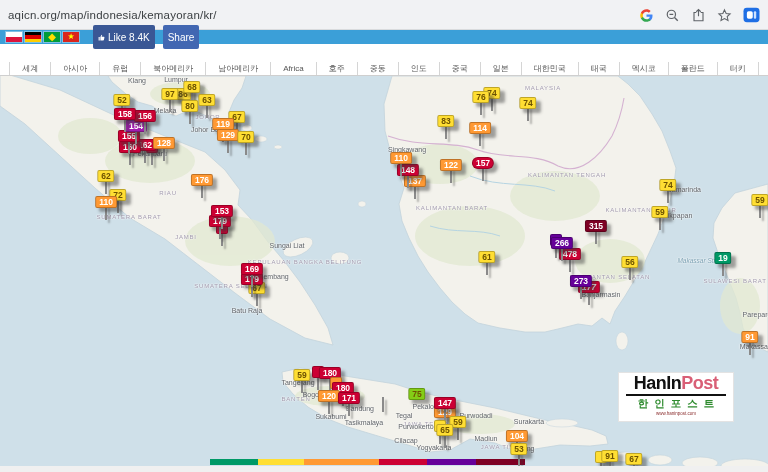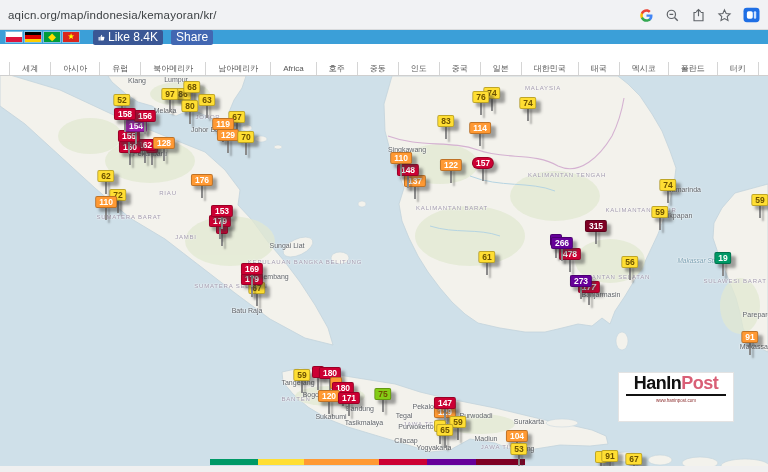--- a/index.html
+++ b/index.html
@@ -15,21 +15,21 @@
   
   #social-bar { position:absolute; left:0; top:30px; width:768px; height:14px; background:#3b9fd8; display:flex; align-items:center; }
   #flags { display:flex; gap:3px; margin-left:6px; }
   .flag { width:16px; height:10px; display:inline-block; position:relative; box-shadow:0 0 0 1px rgba(255,255,255,.35); font-size:0; }
   .flag-poland { background:linear-gradient(#fff 50%, #dc143c 50%); }
   .flag-germany { background:linear-gradient(#000 33%, #dd0000 33%, #dd0000 66%, #ffce00 66%); }
   .flag-brazil { background:#009c3b; }
   .flag-brazil::after { content:"◆"; position:absolute; left:0; top:-3px; width:16px; text-align:center; color:#ffdf00; font-size:10px; line-height:16px; }
   .flag-vietnam { background:#da251d; }
   .flag-vietnam::after { content:"★"; position:absolute; left:0; top:-3.5px; width:16px; text-align:center; color:#ff0; font-size:8px; line-height:16px; }
-  .social-btn { height:15px; border-radius:2px; color:#fff; font-size:12px; line-height:11px; padding:0 5px; display:flex; align-items:center; gap:3px;text-align:right; }
+  .social-btn { height:24px; border-radius:2px; color:#fff; font-size:10px; line-height:11px; padding:0 5px; display:flex; align-items:center; gap:3px;text-align:right; }
   #like-button { background:#3a5795; margin-left:14px; }
   #share-button { background:#4267b2; margin-left:8px; }
 
   
   #title-bar { position:absolute; left:0; top:44px; width:768px; height:18px; background:#fff; text-align:center; padding-left:96px; }
   #page-title { font-family:"Liberation Serif", serif; font-size:18px; color:#151515; line-height:19px; white-space:nowrap; }
 
   
   #nav-bar { position:absolute; left:0; top:62px; width:768px; height:14px; background:#fff; border-bottom:1px solid #cfcfcf; display:flex; justify-content:center; }
   .nav-item { font-size:8px; color:#555; line-height:13px; padding:0 12px; border-left:1px solid #d5d5d5; cursor:pointer; white-space:nowrap; }
@@ -464,21 +464,21 @@
         <div class="mk" style="left: 329px; top: 320px; z-index: 66;">
           <div class="mk-pole"></div>
           <div class="mk-box" style="background: rgb(255, 153, 51); color: rgb(255, 255, 255);">120</div>
         </div>
         <div class="mk" style="left: 349px; top: 322px; z-index: 67;">
           <div class="mk-pole"></div>
           <div class="mk-box" style="background: rgb(204, 0, 51); color: rgb(255, 255, 255);">171</div>
         </div>
         <div class="mk" style="left: 383px; top: 318px; z-index: 68;">
           <div class="mk-pole"></div>
-          <div class="mk-box" style="background: #84cc16; color: rgb(109, 82, 0);">75</div>
+          <div class="mk-box" style="background: #84cc16; color: rgb(109, 82, 0); margin-left: 34px;">75</div>
         </div>
         <div class="mk" style="left: 445px; top: 336px; z-index: 69;">
           <div class="mk-pole"></div>
           <div class="mk-box" style="background: rgb(255, 153, 51); color: rgb(255, 255, 255);">129</div>
         </div>
         <div class="mk" style="left: 445px; top: 327px; z-index: 70;">
           <div class="mk-pole"></div>
           <div class="mk-box" style="background: rgb(204, 0, 51); color: rgb(255, 255, 255);">147</div>
         </div>
         <div class="mk" style="left: 458px; top: 346px; z-index: 71;">
@@ -521,18 +521,19 @@
         <div class="legend-seg" style="left: 379px; width: 48px; background: rgb(204, 0, 51);"></div>
         <div class="legend-seg" style="left: 427px; width: 49px; background: rgb(102, 0, 153);"></div>
         <div class="legend-seg" style="left: 476px; width: 49px; background: rgb(126, 0, 35);"></div>
       </div>
 
     <div id="watermark">
       <div id="wm-line1">
         <span id="wm-black">HanIn</span><span id="wm-accent">Post</span>
       </div>
       <div id="wm-rule"></div>
+      <div id="wm-korean">한인포스트</div>
       <div id="wm-url">www.haninpost.com</div>
     </div>
   </div>
 
   <div id="bottom-strip"></div>
 </div>
 
 </body></html>

